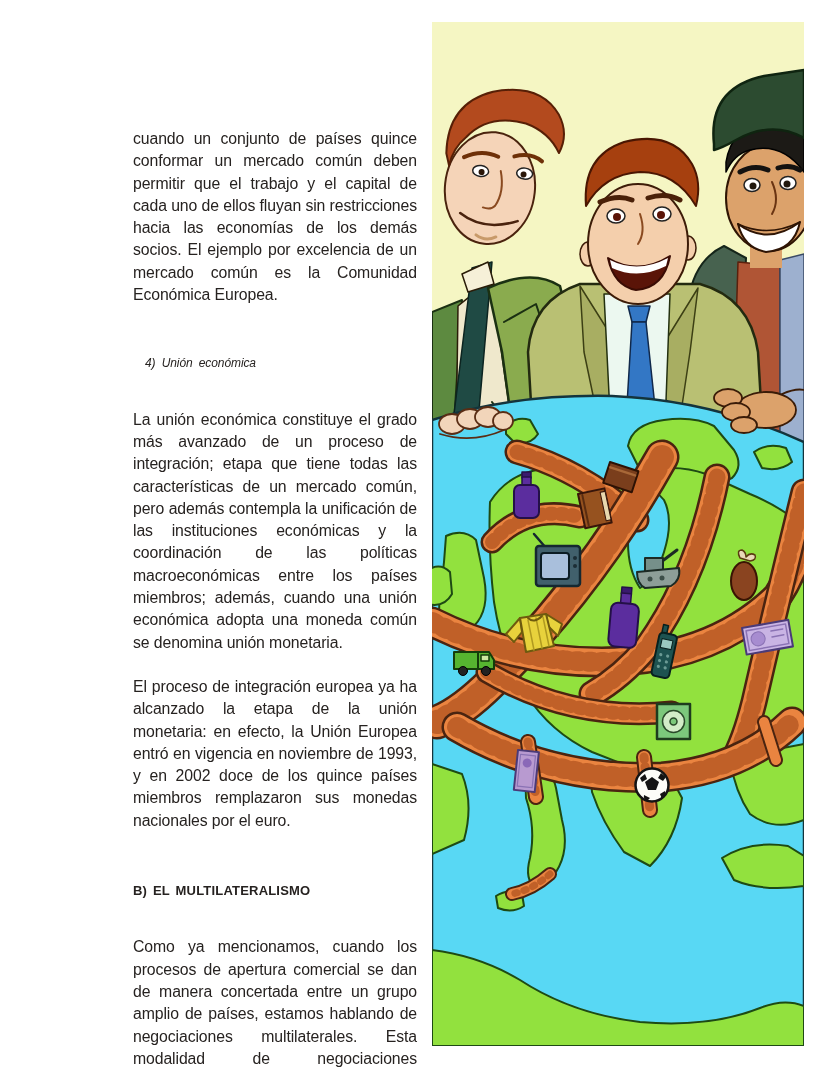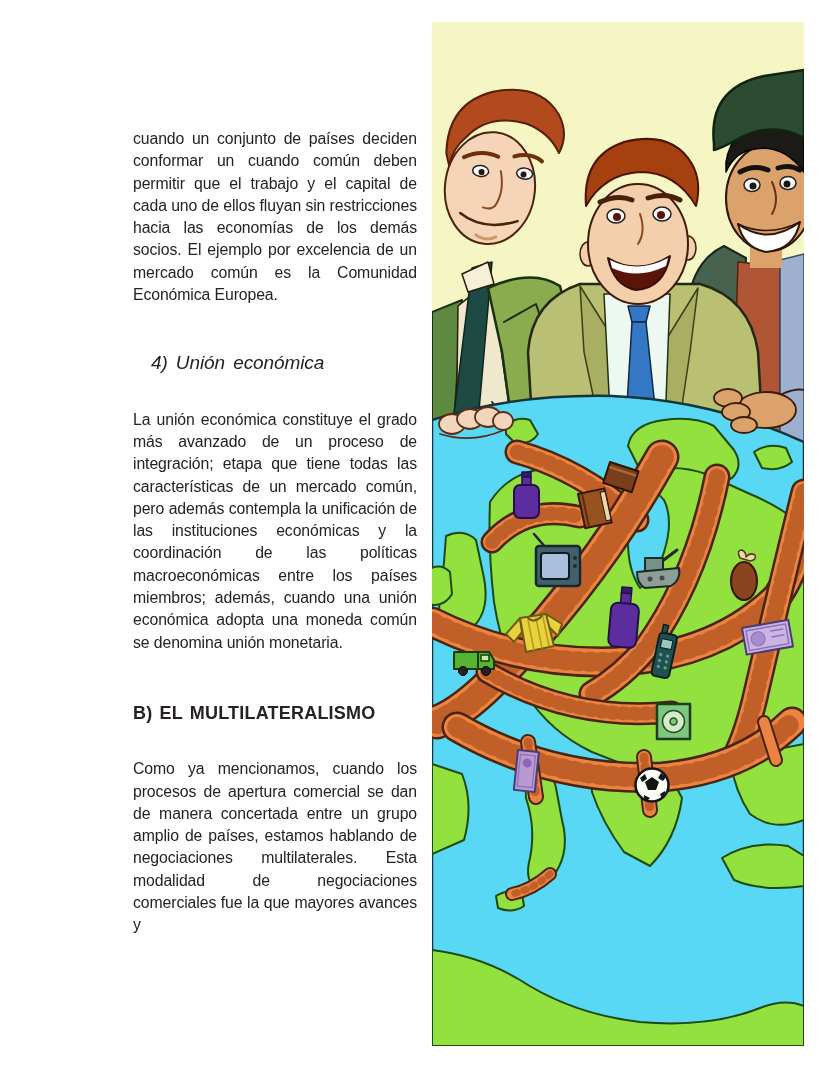--- a/index.html
+++ b/index.html
@@ -4,37 +4,38 @@
 <style>
   html,body{margin:0;padding:0;background:#ffffff;}
   body{width:828px;height:1071px;position:relative;overflow:hidden;
        font-family:"Liberation Sans",sans-serif;}
   .page{position:absolute;inset:0;background:#ffffff;}
   .text-column{position:absolute;left:133px;top:128px;width:284px;
        color:#262220;font-size:15.8px;line-height:22.3px;letter-spacing:-0.1px;
        text-align:justify;}
   .para{margin:0;}
   .gap-sm{margin-top:22px;}
-  .h-italic{font-style:italic;font-weight:normal;font-size:19px;
-       margin:46px 0 0 18px;word-spacing:3px;}
+  .h-italic{font-style:italic;font-weight:normal;font-size:12px;
+       margin:46px 0 0 12px;word-spacing:3px;}
   .after-h{margin-top:34px;}
-  .h-bold{font-weight:bold;font-style:normal;font-size:18px;
+  .h-bold{font-weight:bold;font-style:normal;font-size:13px;
        letter-spacing:0.2px;word-spacing:2px;margin:48px 0 0 0;}
   .illustration{position:absolute;left:432px;top:22px;width:372px;height:1024px;}
   .illustration svg{display:block;width:100%;height:100%;}
 </style>
 </head>
 <body>
 
 <div class="page">
 
   <div class="text-column">
-    <p class="para">cuando un conjunto de países deciden conformar un cuando común deben permitir que el trabajo y el capital de cada uno de ellos fluyan sin restricciones hacia las economías de los demás socios. El ejemplo por excelencia de un mercado común es la Comunidad Económica Europea.</p>
+    <p class="para">cuando un conjunto de países quince conformar un mercado común deben permitir que el trabajo y el capital de cada uno de ellos fluyan sin restricciones hacia las economías de los demás socios. El ejemplo por excelencia de un mercado común es la Comunidad Económica Europea.</p>
     <h3 class="h-italic">4) Unión económica</h3>
     <p class="para after-h">La unión económica constituye el grado más avanzado de un proceso de integración; etapa que tiene todas las características de un mercado común, pero además contempla la unificación de las instituciones económicas y la coordinación de las políticas macroeconómicas entre los países miembros; además, cuando una unión económica adopta una moneda común se denomina unión monetaria.</p>
+    <p class="para gap-sm">El proceso de integración europea ya ha alcanzado la etapa de la unión monetaria: en efecto, la Unión Europea entró en vigencia en noviembre de 1993, y en 2002 doce de los quince países miembros remplazaron sus monedas nacionales por el euro.</p>
     <h2 class="h-bold">B) EL MULTILATERALISMO</h2>
     <p class="para after-h">Como ya mencionamos, cuando los procesos de apertura comercial se dan de manera concertada entre un grupo amplio de países, estamos hablando de negociaciones multilaterales. Esta modalidad de negociaciones comerciales fue la que mayores avances y</p>
   </div>
 
   <div class="illustration">
     <svg viewBox="0 0 372 1024" xmlns="http://www.w3.org/2000/svg" stroke-linejoin="round" stroke-linecap="round">
 
       <rect width="372" height="1024" fill="#f5f6c3"></rect>
 
       <g>

